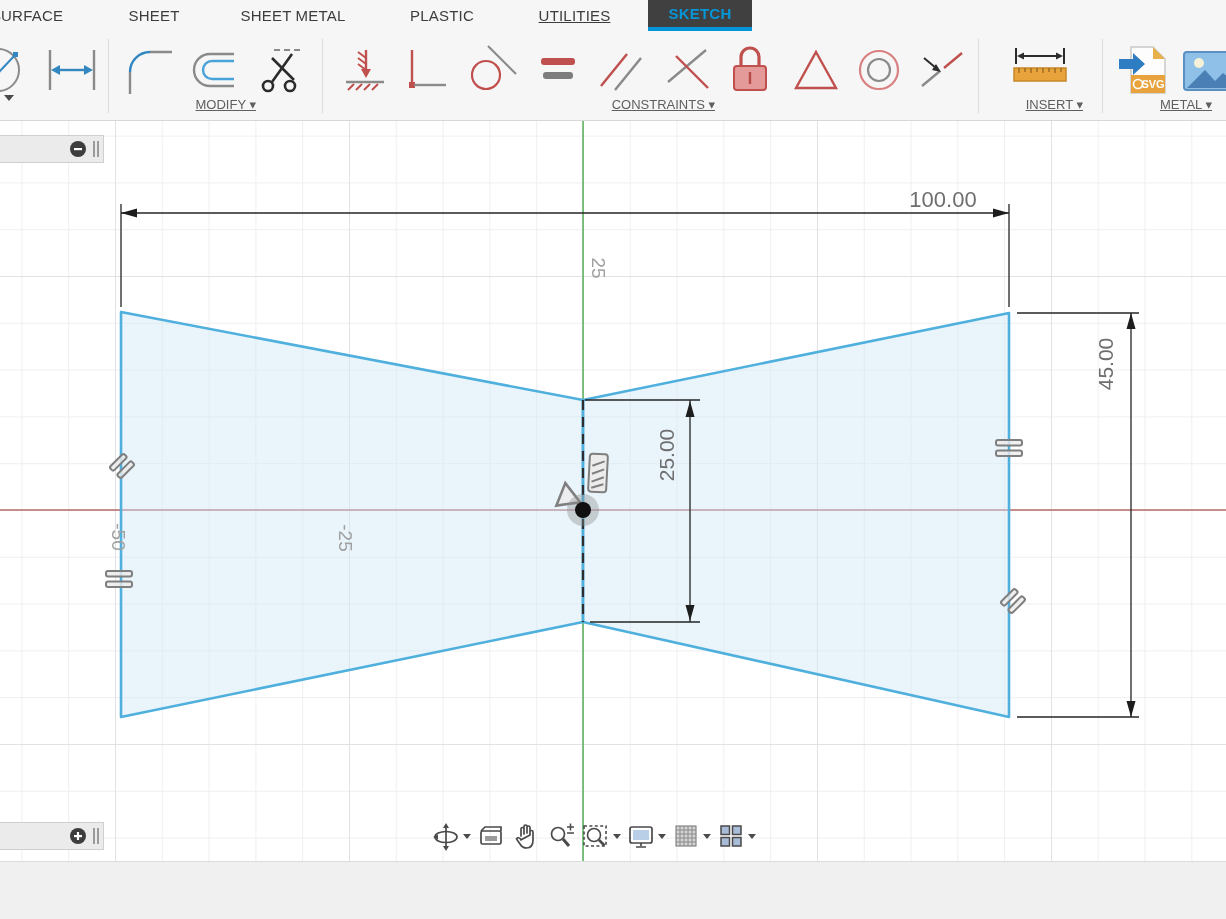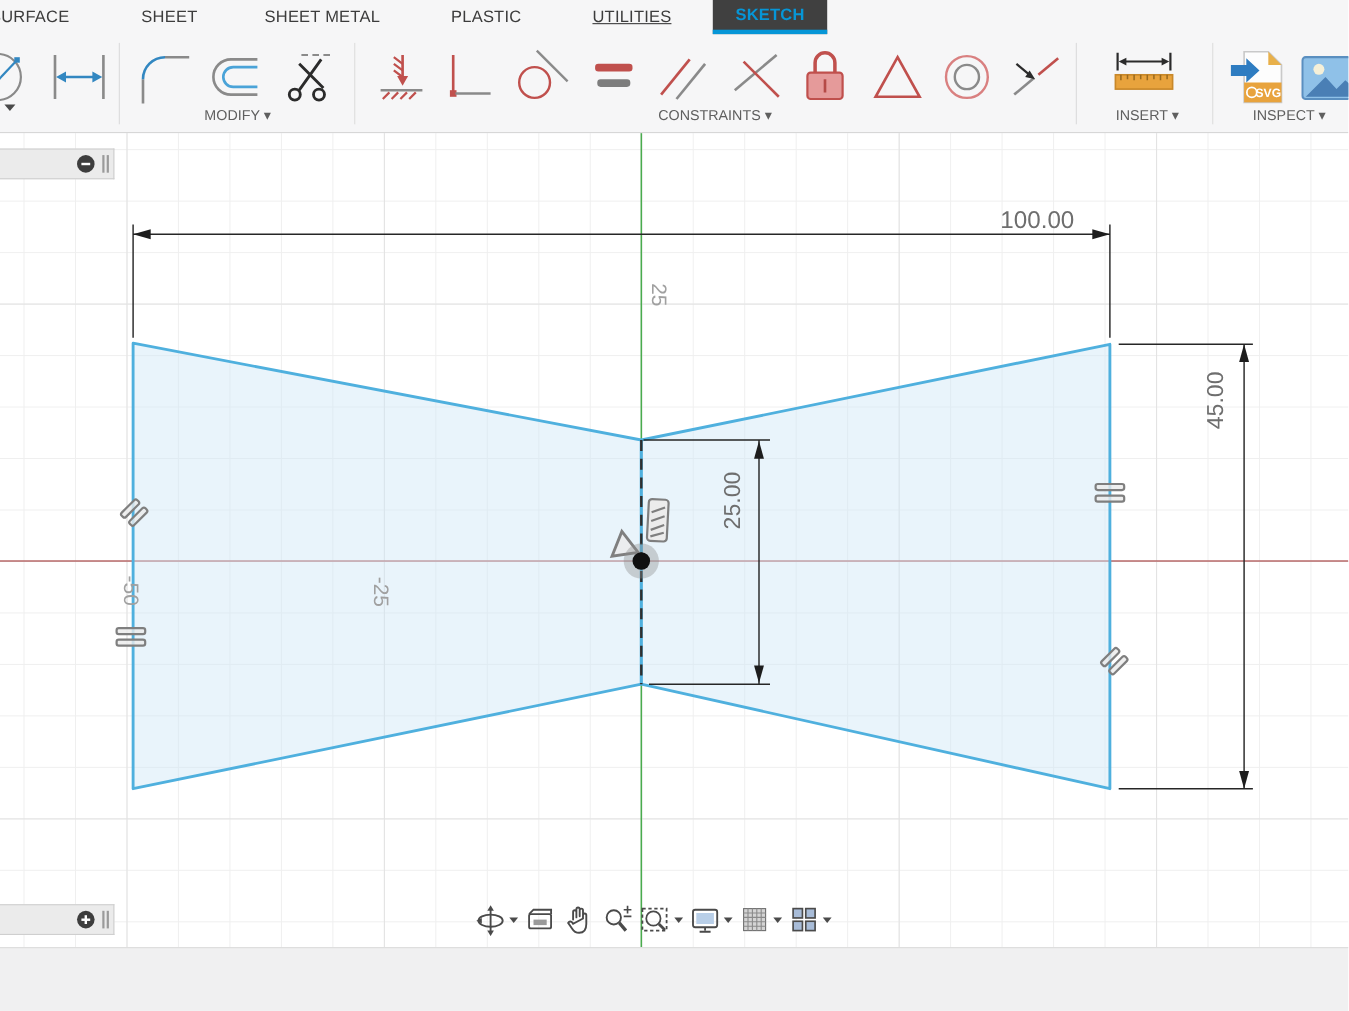--- a/index.html
+++ b/index.html
@@ -8,21 +8,21 @@
 
   
   .ribbon { position:absolute; left:0; top:0; width:1226px; height:121px;
             background:#f6f6f7; border-bottom:1px solid #d7d7d7; z-index:10; }
   .tabbar { position:absolute; left:0; top:0; width:1226px; height:31px; }
   .tab { position:absolute; top:0; height:31px; display:flex; align-items:center; justify-content:center;
          font-size:15px; color:#3c3c3c; letter-spacing:.2px; cursor:default; white-space:nowrap; }
   .tab.active { background:#404040; color:#0696d7; border-bottom:4px solid #0696d7; font-weight:bold; }
   .toolbar { position:absolute; left:0; top:31px; width:1226px; height:90px; }
   .tool { position:absolute; top:10px; height:58px; display:flex; align-items:center; justify-content:center; }
-  .group-label { position:absolute; top:66px; font-size:13px; color:#5f5f5f; text-align:center; white-space:nowrap; }
+  .group-label { position:absolute; top:66px; font-size:13px; color:#5f5f5f; text-align:right; white-space:nowrap;text-decoration:underline; }
   .sep { position:absolute; top:8px; width:1px; height:74px; background:#dcdcdc; }
   .mini-caret { position:absolute; left:4px; top:64px; width:0; height:0;
                 border-left:5px solid transparent; border-right:5px solid transparent; border-top:6px solid #4a4a4a; }
 
   
   .canvas-grid { position:absolute; left:0; top:121px; width:1226px; height:740px; background:#fff; z-index:0;
     background-image:
       linear-gradient(to right, #e2e2e2 1px, transparent 1px),
       linear-gradient(to bottom, #e2e2e2 1px, transparent 1px),
       linear-gradient(to right, #efefef 1px, transparent 1px),
@@ -366,17 +366,17 @@
           <polygon points="2,16 16,16 16,10 28,21 16,32 16,26 2,26" fill="#2e7cc1"></polygon>
         </svg>
       </div>
       <div class="tool" style="left:1183px; width:60px;">
         <svg width="60" height="52" viewBox="0 0 60 52">
           <rect x="1" y="8" width="58" height="38" rx="3" fill="#8fc1e8" stroke="#5a8fc0" stroke-width="2"></rect>
           <circle cx="16" cy="19" r="5" fill="#f5f0d8"></circle>
           <path d="M4,44 L22,26 L32,37 L40,29 L58,44 Z" fill="#4a7fb5"></path>
         </svg>
       </div>
-      <div class="group-label" style="left:1132px; width:80px;">INSPECT ▾</div>
+      <div class="group-label" style="left:1132px; width:80px;">METAL ▾</div>
     </div>
   </div>
 
 </div>
 
 </body></html>

